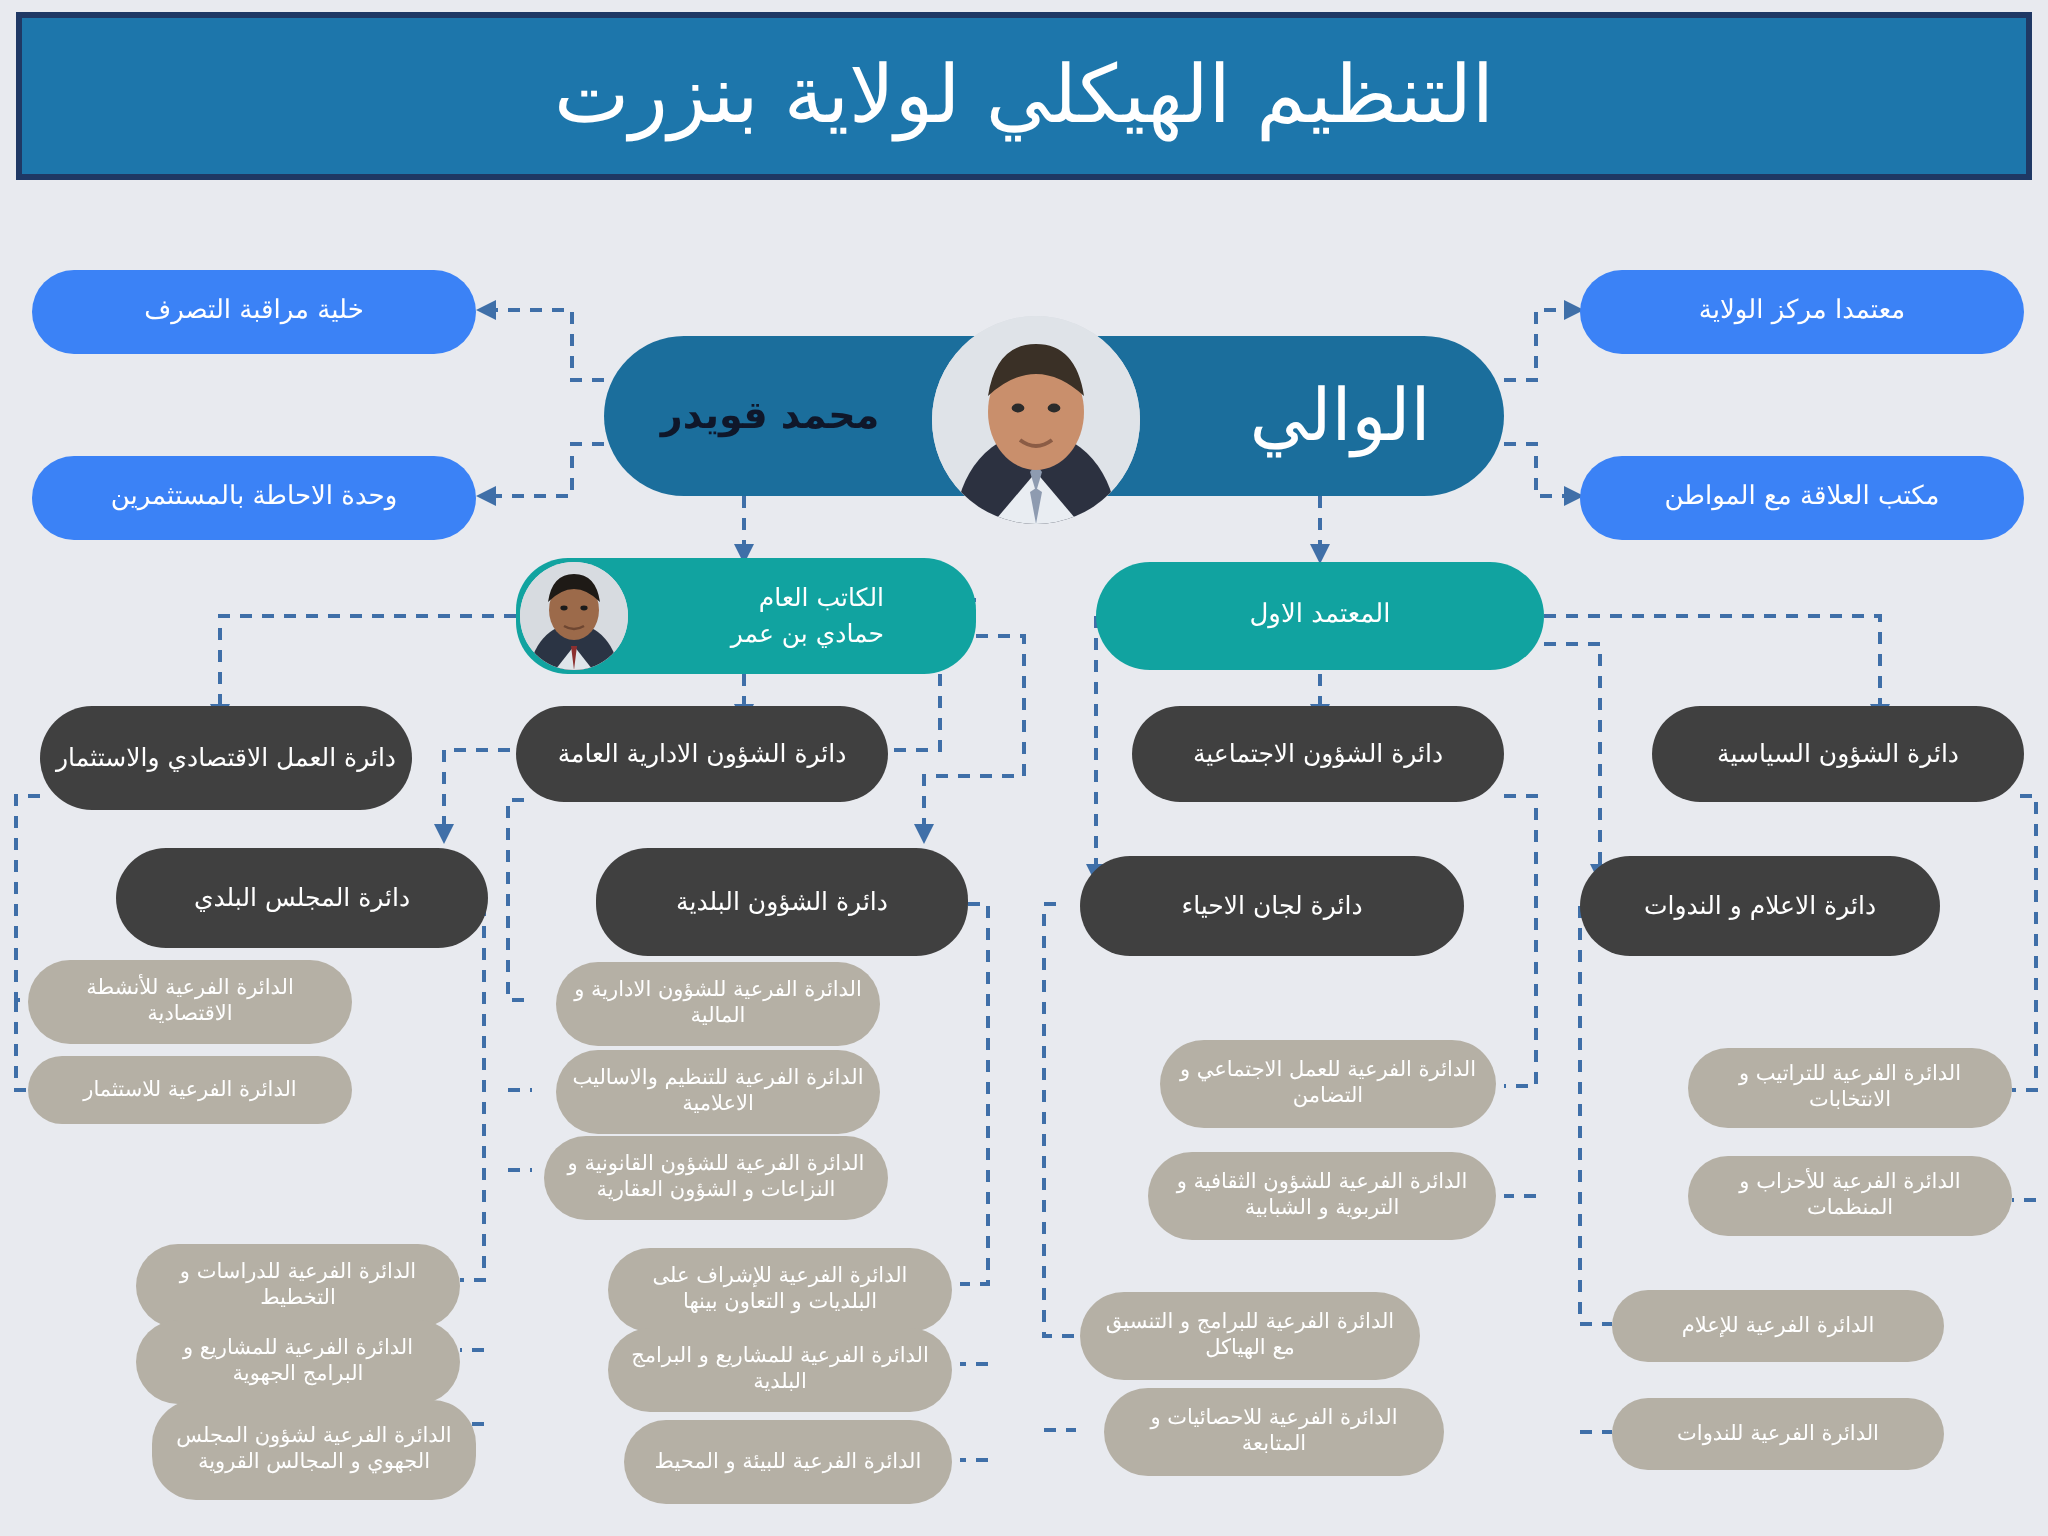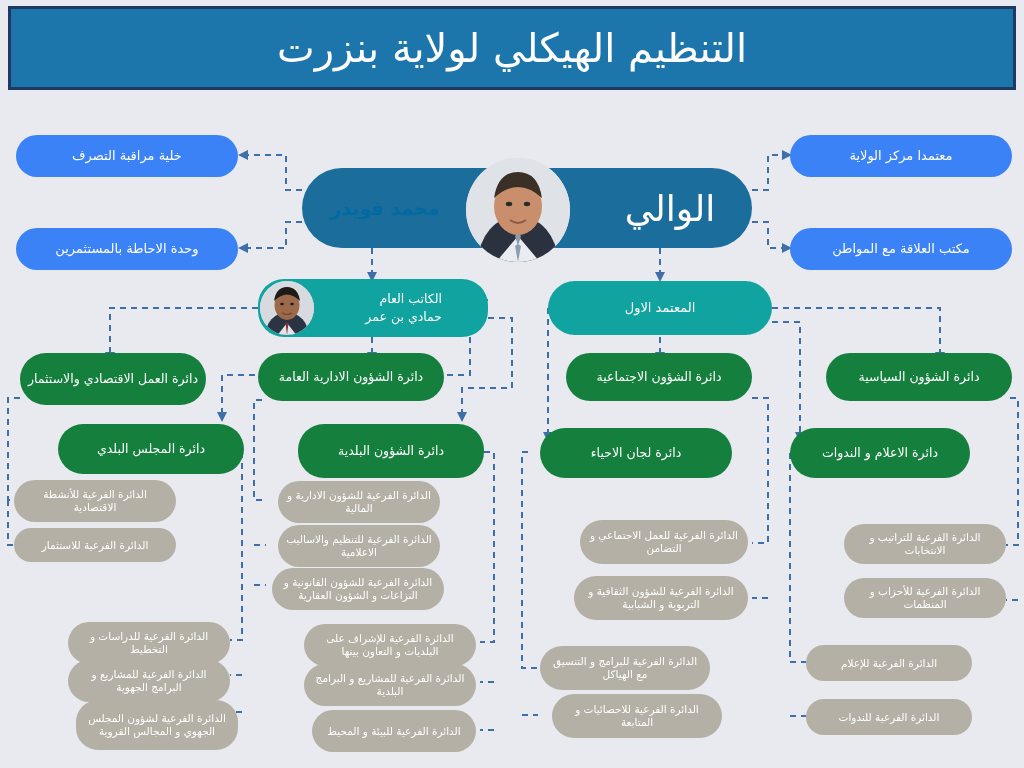--- a/index.html
+++ b/index.html
@@ -41,37 +41,37 @@
     text-align:center;
     color:#ffffff;
     line-height:1.22;
     padding:2px 8px;
   }
   .node span{display:block;width:100%;}
 
   
   .lvl-blue  { background:#3b82f6; border-radius:30px; font-size:13px; }
   .lvl-teal  { background:#11a3a0; border-radius:28px; font-size:13px; }
-  .lvl-dept  { background:#15803d; border-radius:26px; font-size:12.5px; }
+  .lvl-dept  { background:#404040; border-radius:26px; font-size:12.5px; }
   .lvl-sub   { background:#b5b0a5; border-radius:22px; font-size:10.5px; }
 
   
   .gov-bar{
     position:absolute;left:302px;top:168px;width:450px;height:80px;
     background:#1b6e9c;border-radius:44px;
   }
   .gov-title{
     position:absolute;left:590px;top:168px;width:160px;height:80px;
     display:flex;align-items:center;justify-content:center;
     color:#fff;font-size:36px;
   }
   .gov-name{
     position:absolute;left:310px;top:168px;width:150px;height:80px;
     display:flex;align-items:center;justify-content:center;
-    color:#0369a1;font-size:19px;font-weight:bold;
+    color:#0f172a;font-size:19px;font-weight:bold;
   }
   .photo{
     position:absolute;border-radius:50%;
     background:#d9dde2;
     overflow:hidden;
     border:0;
   }
   .photo svg{display:block;width:100%;height:100%;}
 
   .gov-photo{left:466px;top:158px;width:104px;height:104px;}

